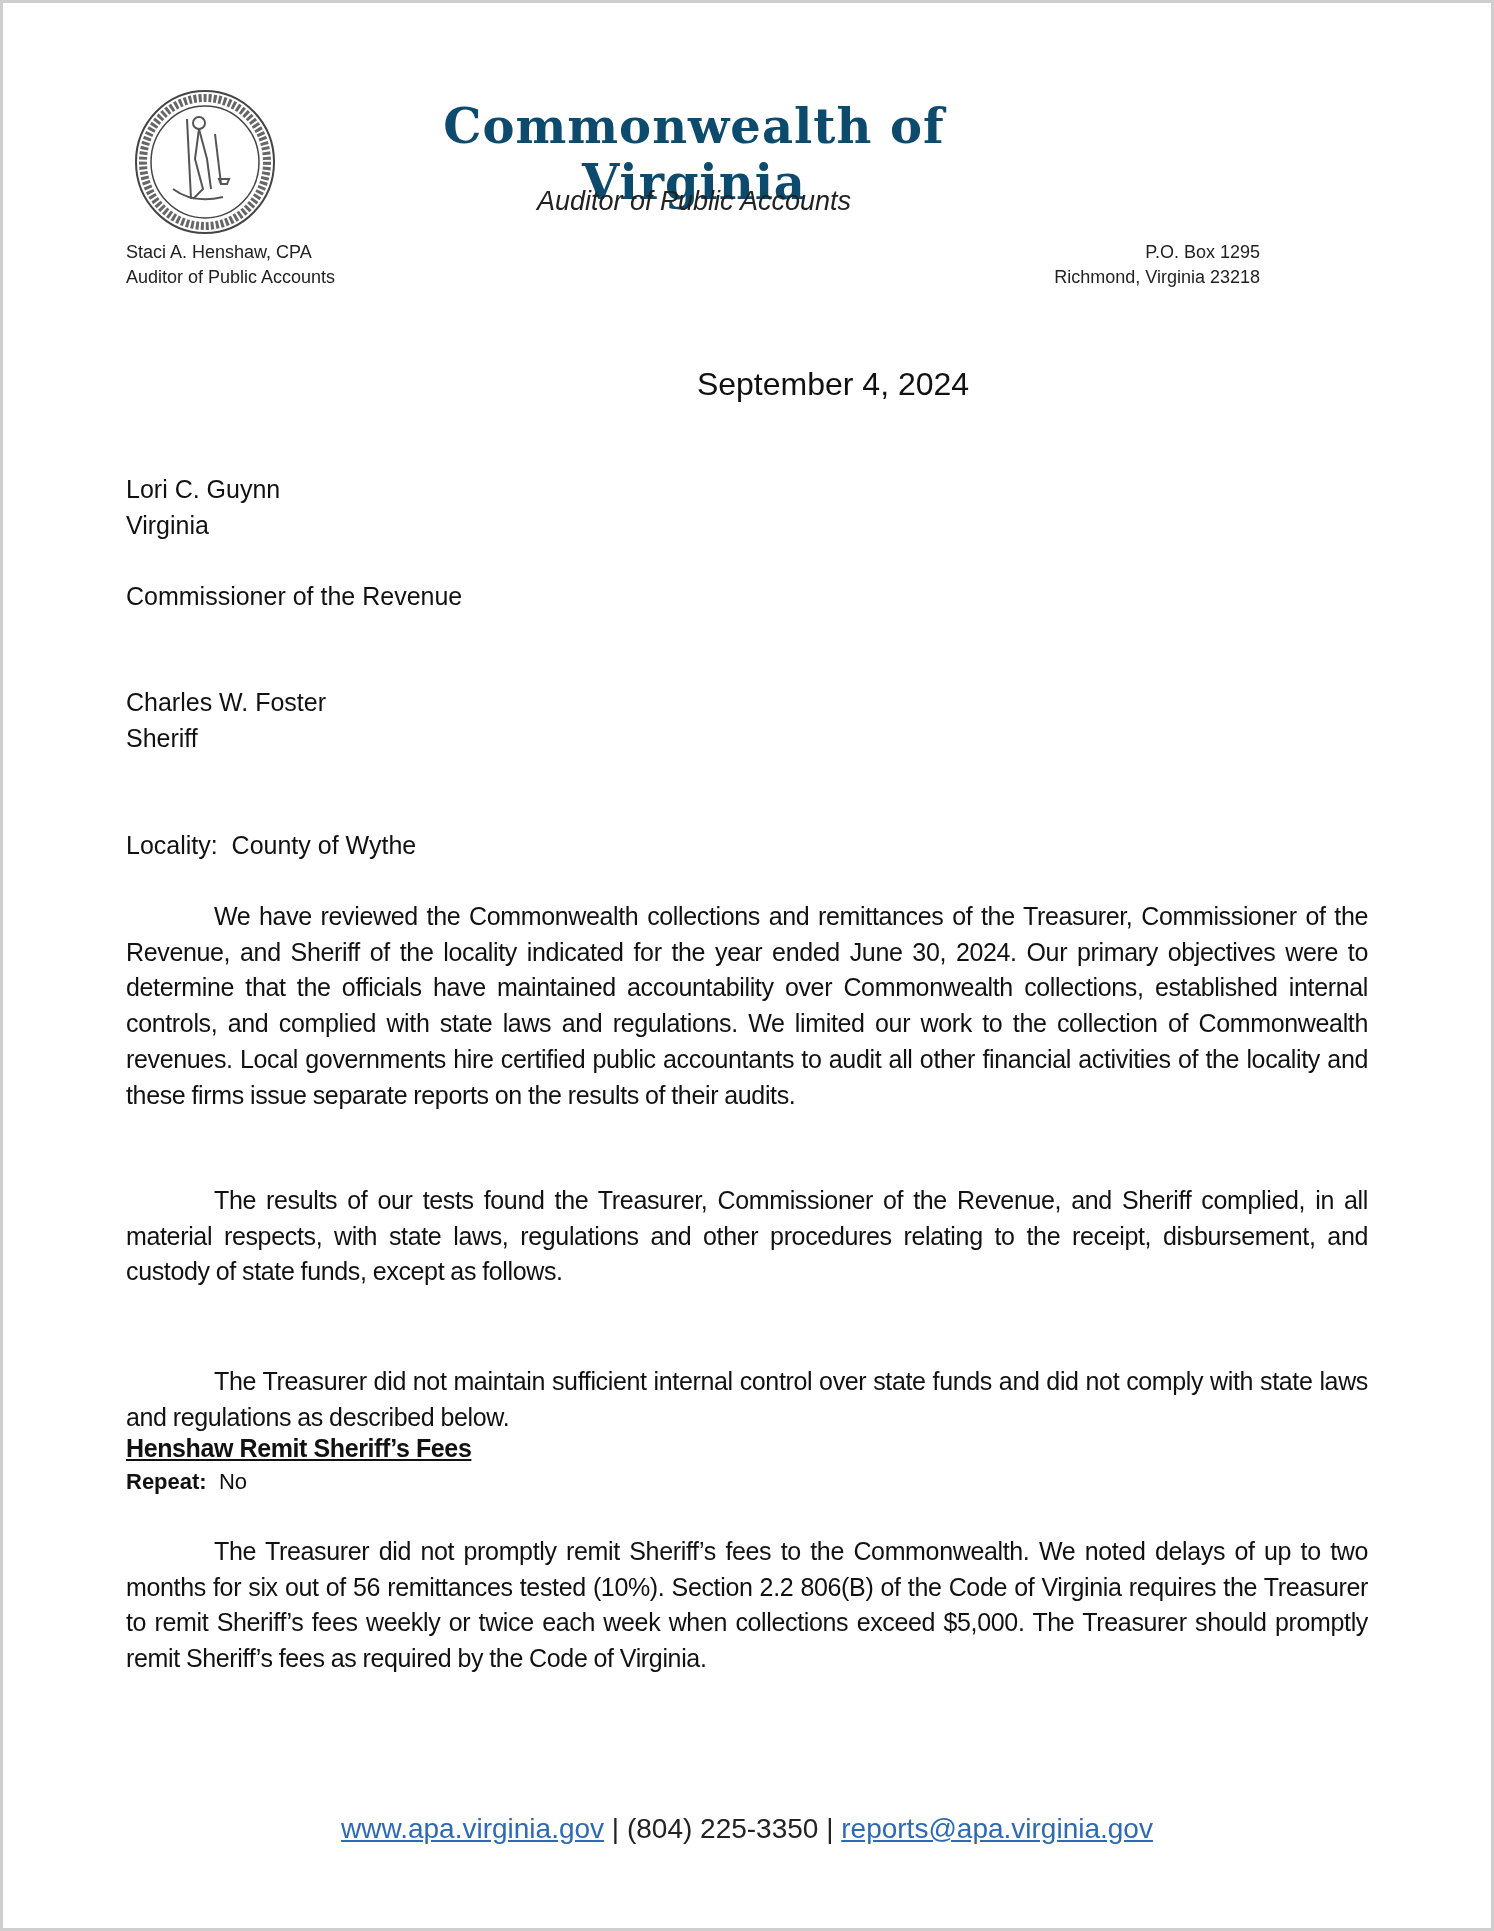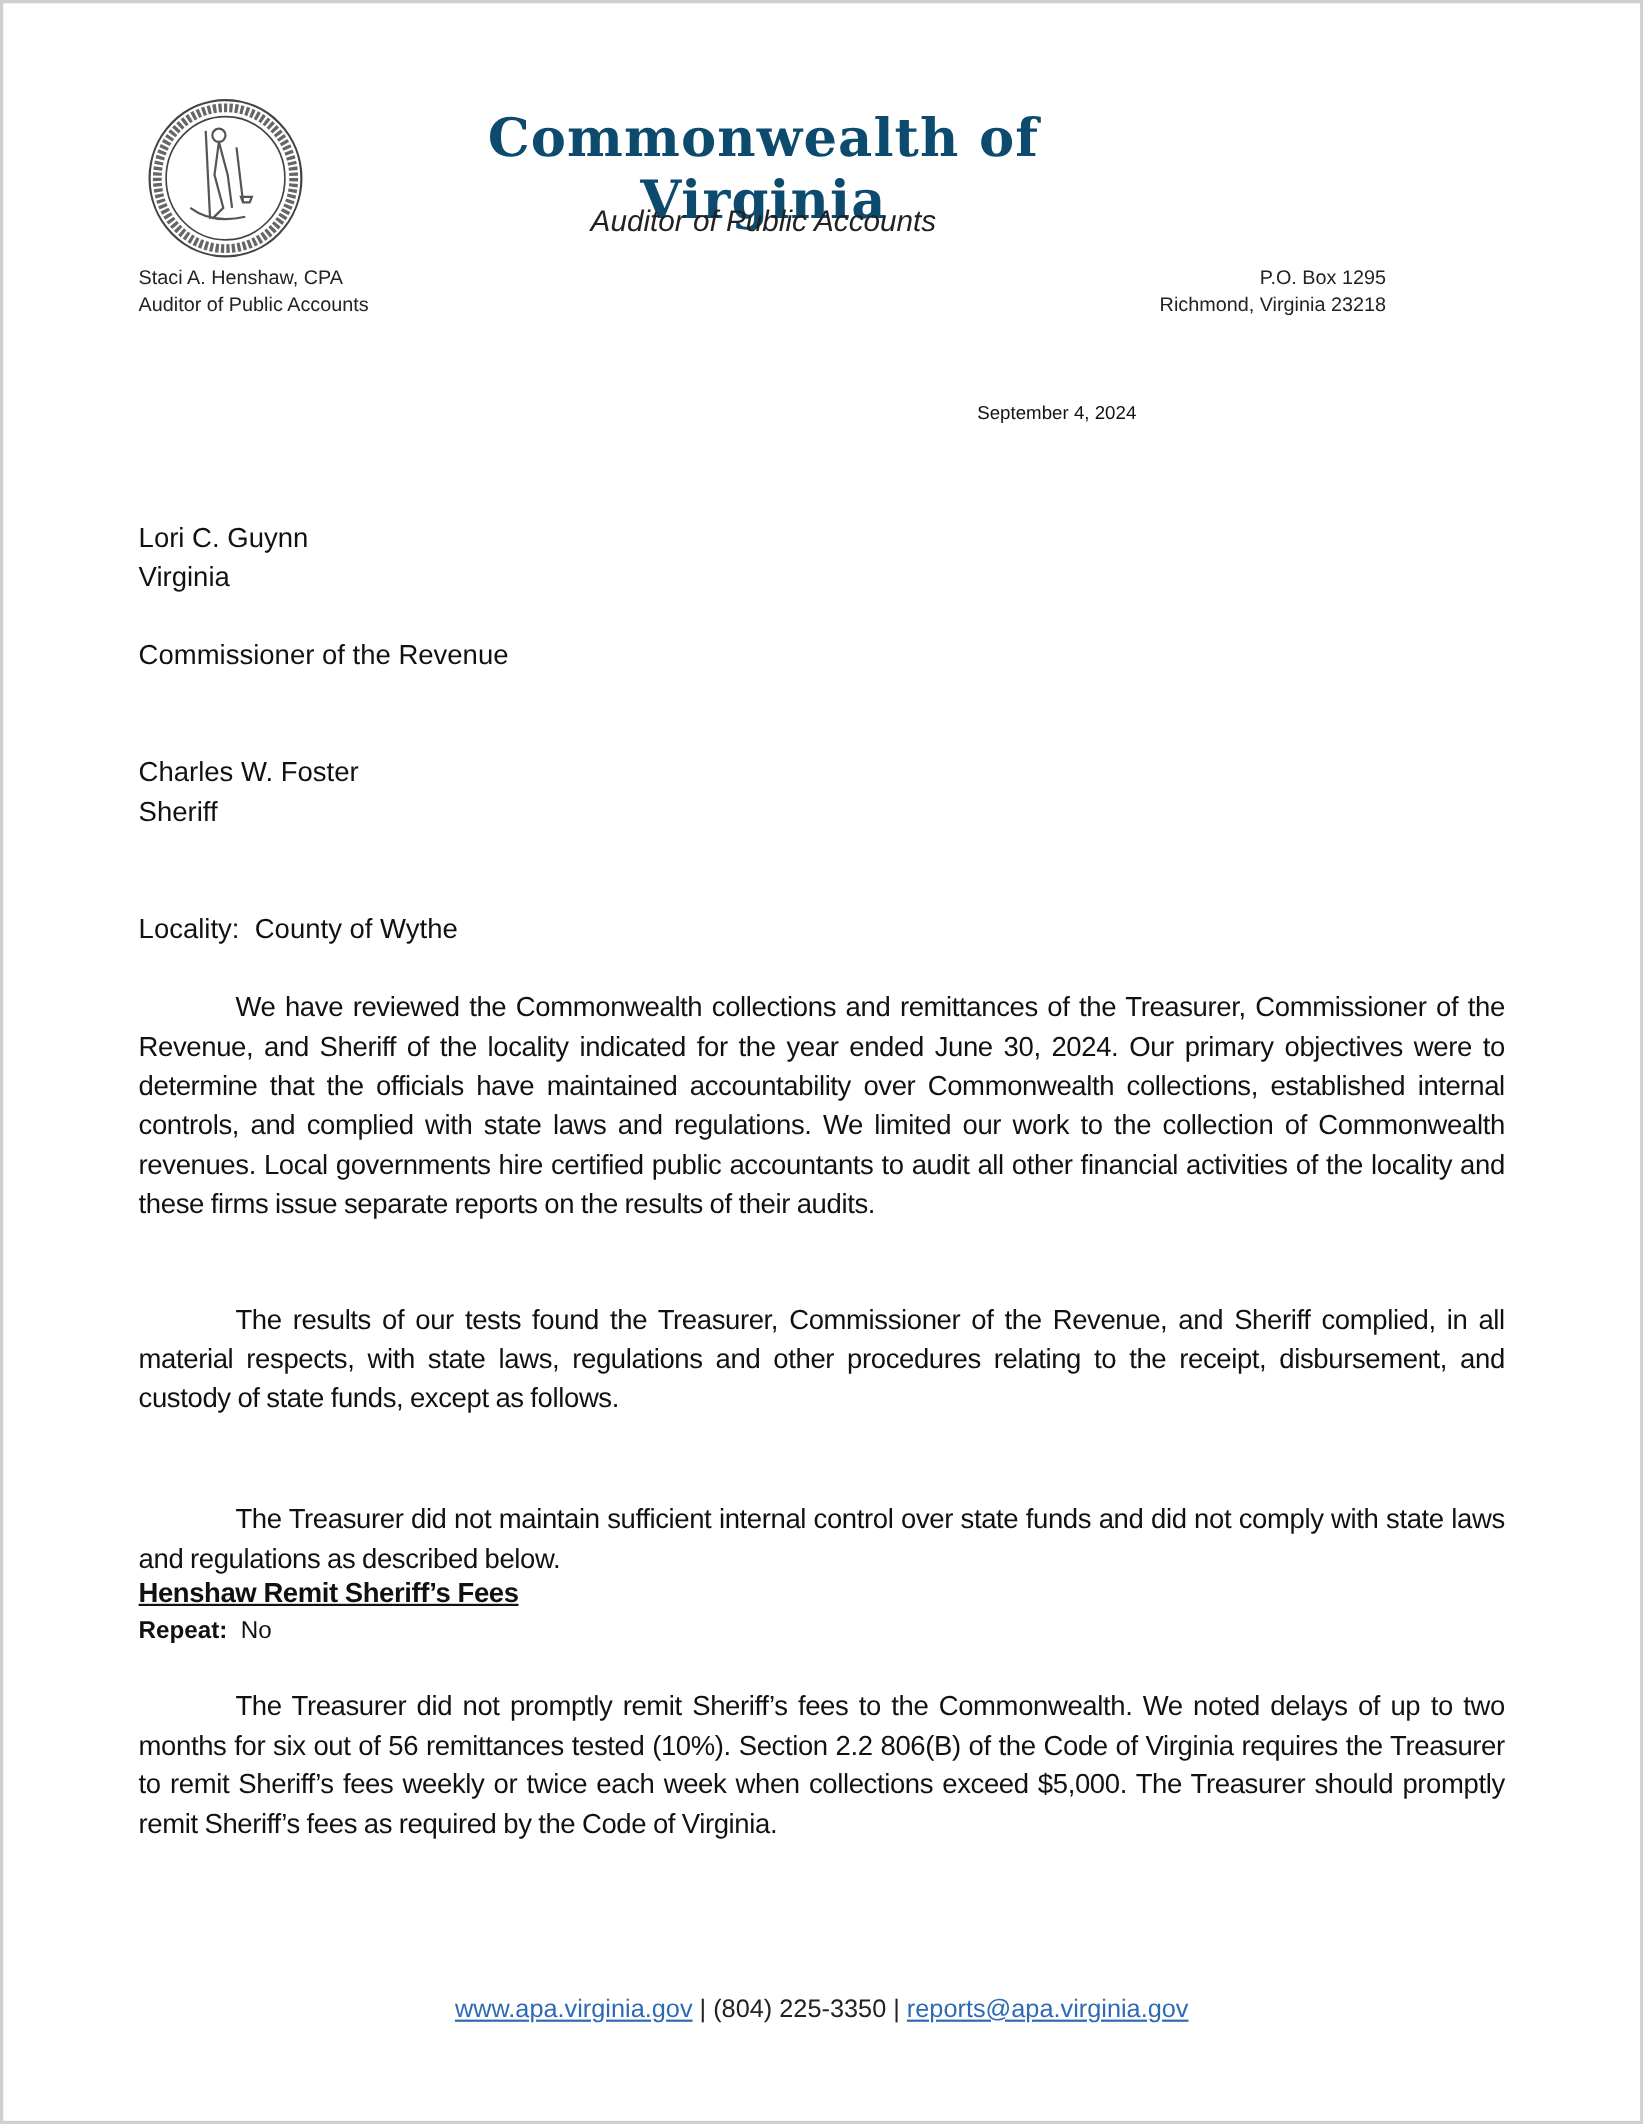--- a/index.html
+++ b/index.html
@@ -30,32 +30,32 @@
     color: #0c4a6e;
   }
   .subtitle {
     position: absolute; left: 388px; top: 186px; width: 612px;
     text-align: center;
     font-style: italic; font-size: 27px; color: #222;
   }
   .addr { position: absolute; top: 240px; font-size: 18px; line-height: 25px; color: #222; }
   .addr.left { left: 126px; }
   .addr.right { right: 234px; text-align: right; }
-  .date { position: absolute; top: 366px; left: 633px; width: 400px; text-align: right; font-size: 17px; }
+  .date { position: absolute; top: 366px; left: 633px; width: 400px; text-align: center; font-size: 32px; }
   .blk { position: absolute; left: 126px; width: 1242px; font-size: 25px; line-height: 35.7px; }
   .para {
     position: absolute; left: 126px; width: 1242px;
     font-size: 25px; line-height: 35.7px;
     text-align: justify; text-indent: 88px;
     letter-spacing: -0.35px; word-spacing: -0.5px;
   }
   .heading { position: absolute; left: 126px; top: 1434px; font-size: 25px; font-weight: bold; text-decoration: underline; letter-spacing: -0.4px; }
   .repeat { position: absolute; left: 126px; top: 1469px; font-size: 22px; }
   .repeat b { font-weight: bold; }
-  .footer { position: absolute; top: 1813px; left: 0; width: 1494px; text-align: center; font-size: 23px; color: #222; }
+  .footer { position: absolute; top: 1813px; left: 0; width: 1494px; text-align: center; font-size: 28px; color: #222; }
   .footer a { color: #2e6ab3; text-decoration: underline; }
 </style>
 </head>
 <body>
 
 <div class="frame"></div>
 
 <svg class="seal" viewBox="0 0 144 146">
   <ellipse cx="72" cy="73" rx="69" ry="71" fill="none" stroke="#444" stroke-width="2"></ellipse>
   <ellipse cx="72" cy="73" rx="62" ry="64" fill="none" stroke="#666" stroke-width="8" stroke-dasharray="3 2"></ellipse>

